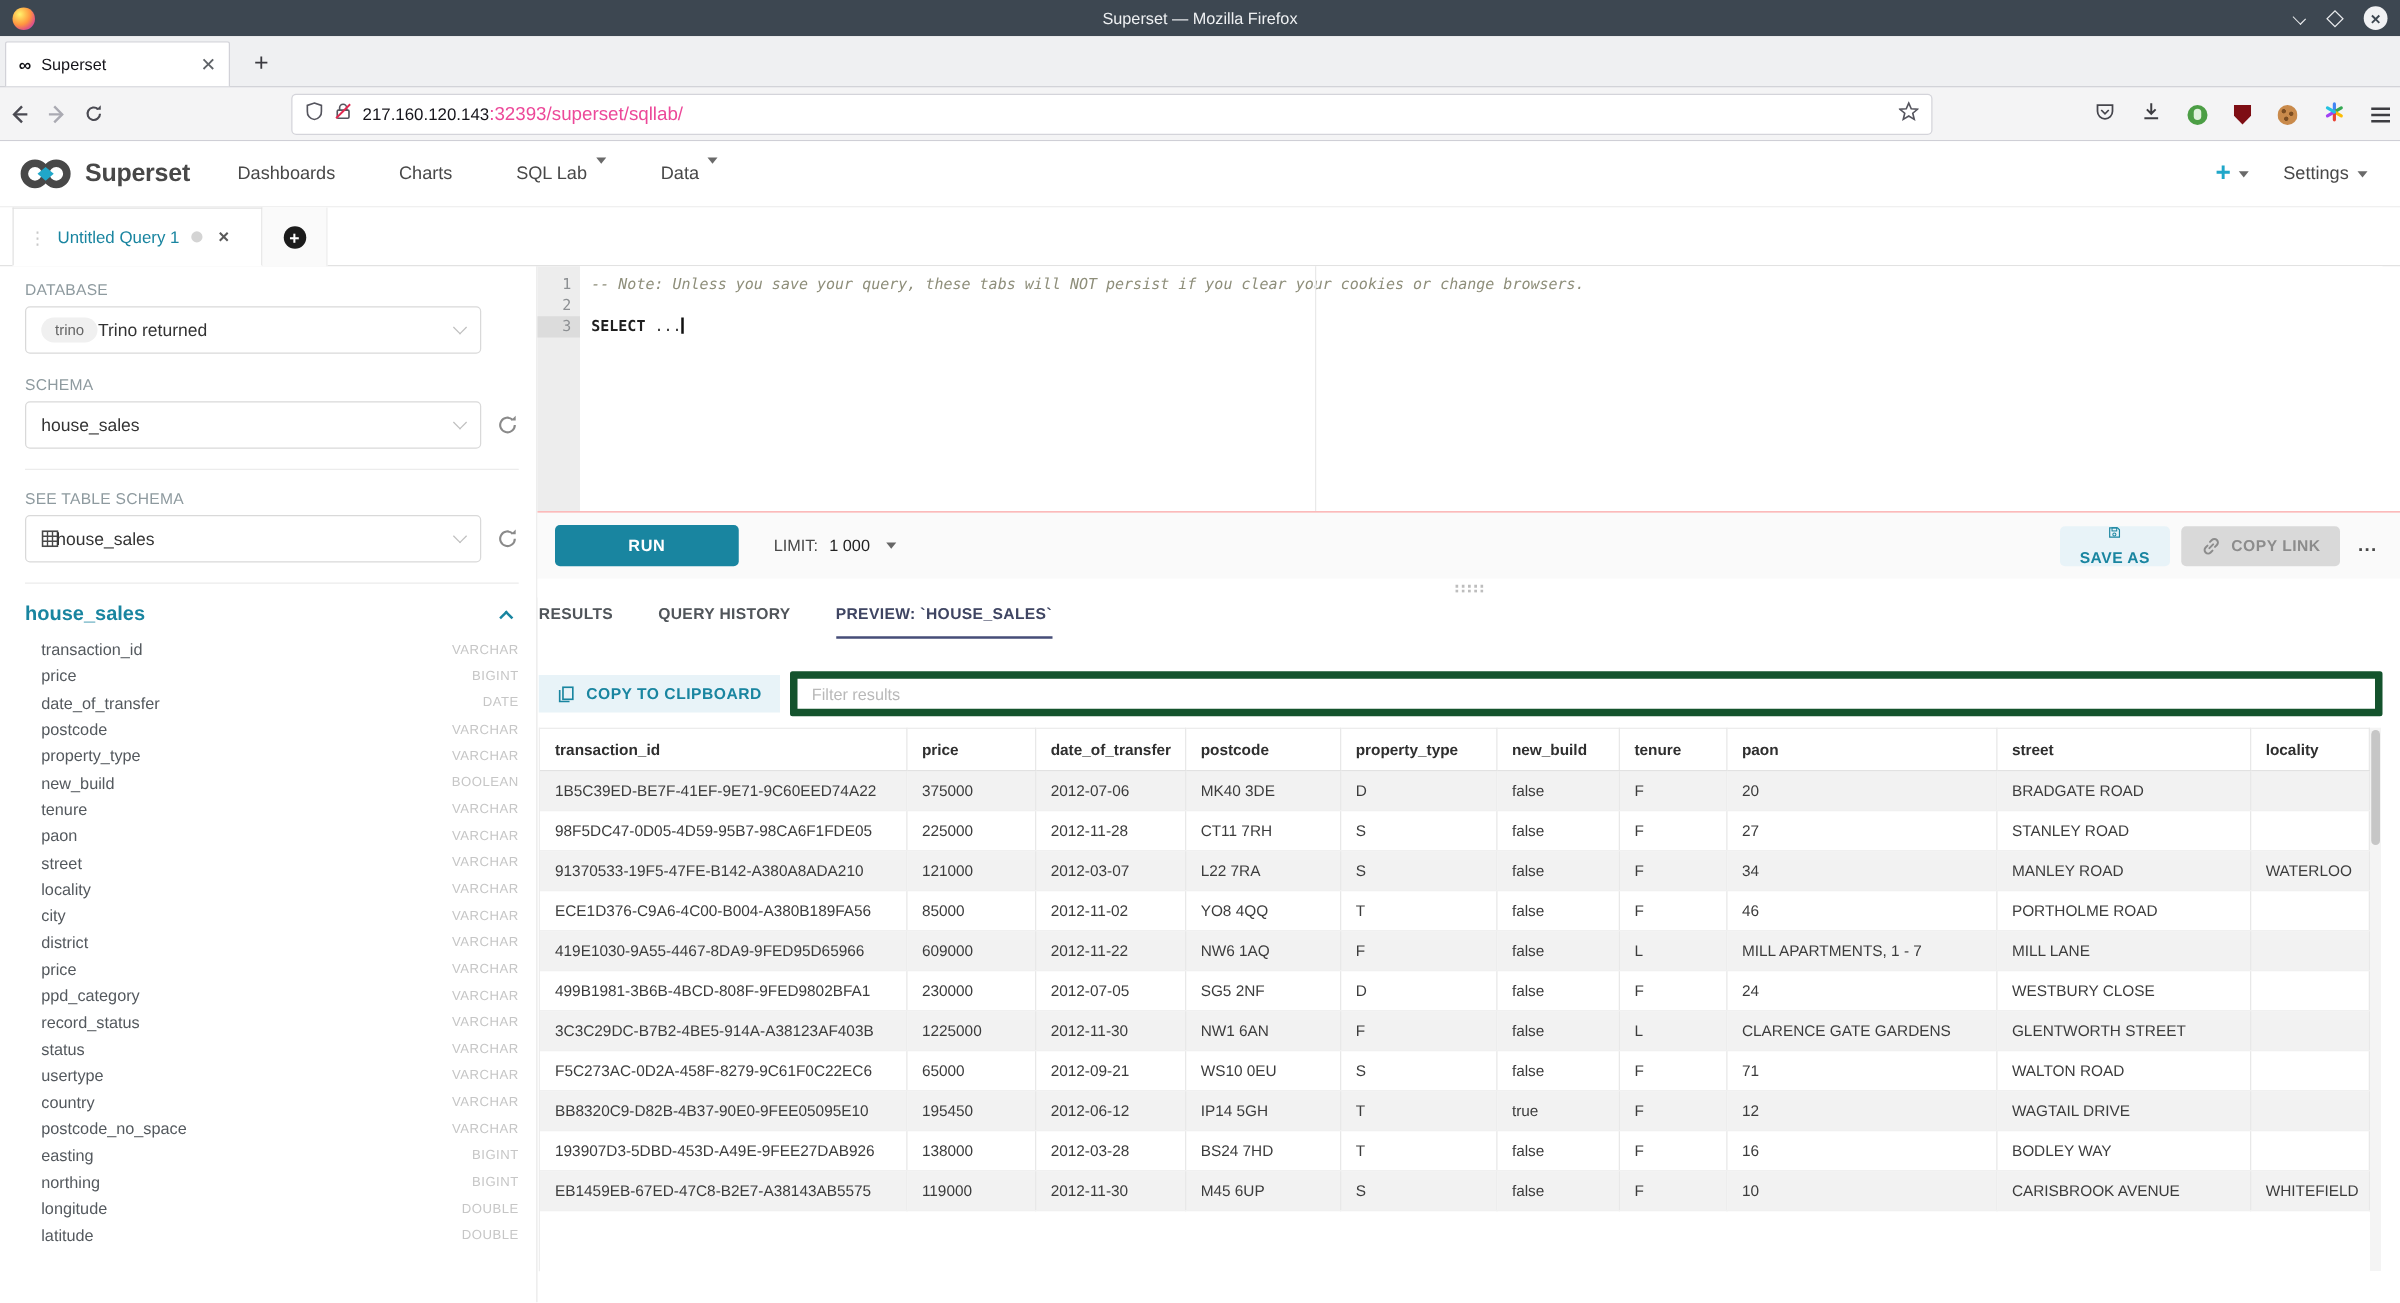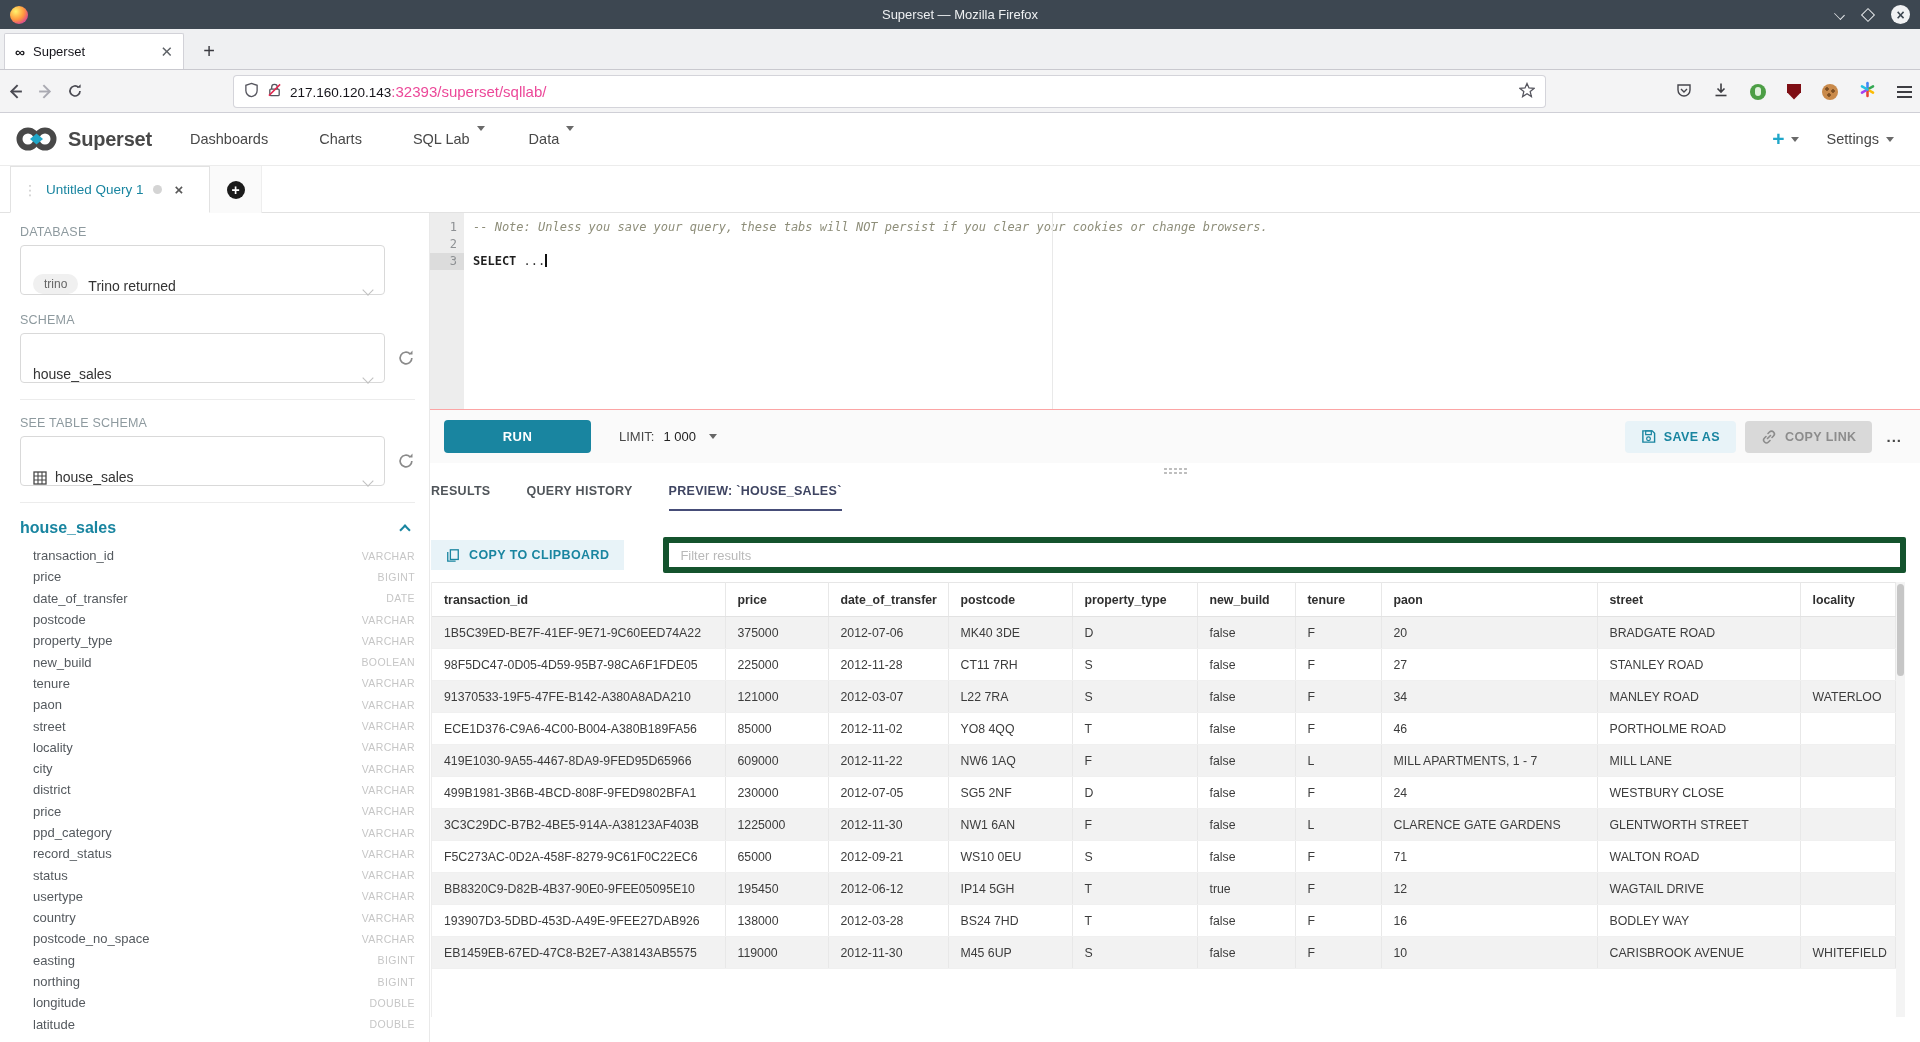--- a/index.html
+++ b/index.html
@@ -60,21 +60,21 @@
   .q-dot { width:9px; height:9px; border-radius:50%; background:#d4d4d4; }
   .q-close { color:#595959; font-size:15px; font-weight:bold; margin-left:4px; }
   .q-add { position:absolute; left:210px; top:0; width:52px; height:47px; background:#fafafa; border-right:1px solid #eee; display:flex; align-items:center; justify-content:center; }
   .q-add-circle { width:18px; height:18px; border-radius:50%; background:#1b1b1b; color:#fff; font-size:14px; font-weight:bold; display:flex; align-items:center; justify-content:center; line-height:0; }
 
   
   .content { position:absolute; top:213px; left:0; right:0; bottom:0; display:flex; }
   .left-panel { width:430px; border-right:1px solid #e9e9e9; padding:12px 14px 0 20px; overflow:hidden; }
   .lp-label { font-size:12.5px; color:#8e9a9f; letter-spacing:0.2px; }
   .lp-row { display:flex; align-items:center; margin-top:6px; }
-  .lp-select { flex:1; height:50px; border:1px solid #d9d9d9; border-radius:4px; background:#fff; display:flex; align-items:flex-end; padding:0 12px; gap:10px; }
+  .lp-select { flex:1; height:38px; border:1px solid #d9d9d9; border-radius:4px; background:#fff; display:flex; align-items:center; padding:0 12px; }
   .lp-pill { background:#f0f0f0; border-radius:11px; padding:3px 11px; font-size:12px; color:#666; }
   .lp-select-value { font-size:14px; color:#333; }
   .chev-down { width:8px; height:8px; border-right:1.7px solid #c0c0c0; border-bottom:1.7px solid #c0c0c0; transform:rotate(45deg); margin-left:auto; margin-top:-4px; }
   .lp-refresh { width:18px; margin-left:12px; display:flex; }
   .lp-spacer36 { width:30px; }
   .lp-divider { height:1px; background:#ececec; margin:16px 0; }
   .lp-table-title { display:flex; align-items:center; margin:2px 0 8px 0; }
   .lp-table-name { font-size:16px; font-weight:bold; color:#1985a0; }
   .chev-up-teal { width:8px; height:8px; border-left:2px solid #1985a0; border-top:2px solid #1985a0; transform:rotate(45deg); margin-left:auto; margin-right:6px; margin-top:4px; }
   .col-row { display:flex; align-items:center; height:21.3px; padding-left:13px; }
@@ -93,32 +93,32 @@
   .tok-kw { color:#1f1f1f; font-weight:bold; }
   .tok-plain { color:#333; }
   .cursor { display:inline-block; width:1.5px; height:13px; background:#111; vertical-align:-2px; }
   .print-margin { position:absolute; top:0; bottom:0; left:588px; width:1px; background:#e9e9e9; }
 
   .editor-toolbar { position:absolute; top:196px; left:0; right:0; height:54px; background:#fafafa; border-top:1px solid #fca5a5; display:flex; align-items:center; padding:0 18px 0 14px; }
   .run-btn { width:147px; height:33px; background:#1985a0; border-radius:4px; color:#fff; font-size:13px; font-weight:bold; letter-spacing:0.5px; display:flex; align-items:center; justify-content:center; }
   .limit-group { margin-left:28px; display:flex; align-items:center; gap:9px; font-size:13px; color:#484848; }
   .limit-value { color:#222; }
   .limit-caret { width:0; height:0; border-left:4px solid transparent; border-right:4px solid transparent; border-top:5px solid #666; margin-left:4px; }
-  .saveas-btn { margin-left:auto; height:32px; background:#e8f3f8; border-radius:4px; color:#1985a0; font-size:12.5px; font-weight:bold; letter-spacing:0.4px; display:flex; align-items:center; gap:8px; padding:0 16px; }
+  .saveas-btn { margin-left:auto; height:32px; background:#e8f3f8; border-radius:4px; color:#1985a0; font-size:12.5px; font-weight:bold; letter-spacing:0.4px; display:flex; align-items:center; gap:8px; padding:0 16px;flex-direction:column; }
   .copylink-btn { margin-left:9px; height:32px; background:#d9d9d9; border-radius:4px; color:#8c8c8c; font-size:12.5px; font-weight:bold; letter-spacing:0.4px; display:flex; align-items:center; gap:8px; padding:0 16px; }
   .more-btn { margin-left:14px; color:#484848; font-size:15px; font-weight:bold; letter-spacing:1px; }
 
   .splitter { position:absolute; top:250px; left:0; right:0; height:15px; display:flex; align-items:center; justify-content:center; background:#fff; }
   .splitter-dots { width:24px; height:7px; background-image:radial-gradient(circle, #bdbdbd 1.1px, transparent 1.4px); background-size:5px 4px; }
 
   .south { position:absolute; top:265px; left:1px; right:14px; bottom:0; }
   .s-tabs { display:flex; gap:36px; height:38px; align-items:flex-start; padding-top:6px; }
   .s-tab { font-size:12.5px; font-weight:bold; letter-spacing:0.3px; color:#50555a; padding-bottom:11px; }
   .s-tab.active { color:#3f4562; border-bottom:2.5px solid #464d78; }
-  .actions-row { margin-top:21px; display:flex; align-items:center;gap:31px; }
+  .actions-row { margin-top:21px; display:flex; align-items:center; }
   .copyclip-btn { height:30px; background:#e8f3f8; color:#1985a0; font-size:12.5px; font-weight:bold; letter-spacing:0.4px; display:flex; align-items:center; gap:9px; padding:0 15px; }
   .filter-input { flex:1; margin-left:8px; height:30px; border:6px solid #14532d; border-radius:2px; font-size:13px; color:#0f172a; padding:12px 11px; font-family:"Liberation Sans",sans-serif; }
   .filter-input::placeholder { color:#b9b9b9; }
   .rowcount { margin-top:13px; font-size:13px; color:#484848; }
 
   .table-wrap { margin-top:9px; position:relative; width:1474px; height:435px; overflow:hidden; border-left:1px solid #ededed; }
   table.results { border-collapse:collapse; table-layout:fixed; width:1463px; }
   table.results th { height:34px; font-size:12.3px; font-weight:bold; color:#2f2f2f; text-align:left; padding:0 12px; border-top:1px solid #e6e6e6; border-bottom:1px solid #e2e2e2; border-right:1px solid #e8e8e8; background:#fff; white-space:nowrap; overflow:hidden; }
   table.results td { height:32px; font-size:12.3px; color:#3c3c3c; padding:0 12px; border-right:1px solid #e8e8e8; border-bottom:1px solid #f0f0f0; white-space:nowrap; overflow:hidden; }
   table.results tbody tr:nth-child(odd) { background:#f2f2f2; }

